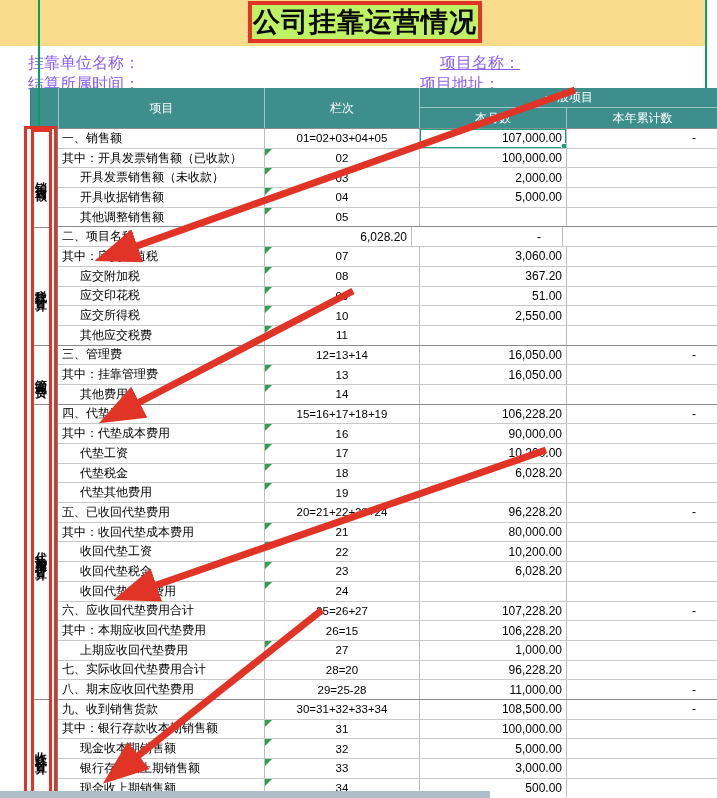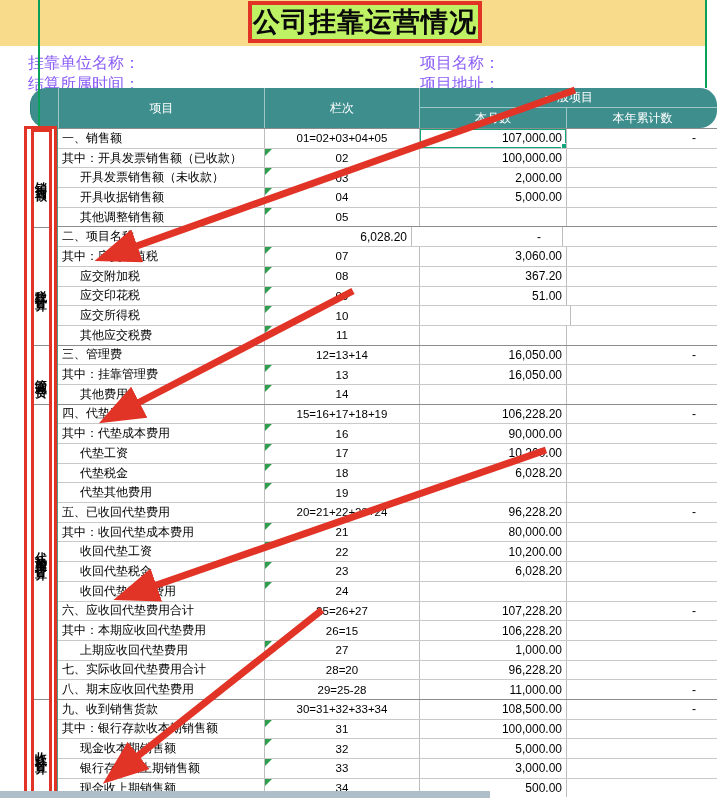--- a/index.html
+++ b/index.html
@@ -15,21 +15,20 @@
     display:flex;align-items:center;justify-content:center;
     font-size:27px;font-weight:900;letter-spacing:1px;color:#0a0a0a;
   }
   .info-label{position:absolute;font-size:16px;color:#8b5cf6;white-space:nowrap;}
   
   .tbl{position:absolute;left:30px;top:88px;width:687px;}
   .thead{
     display:grid;grid-template-columns:27px 206px 155px 147px 152px;grid-template-rows:20px 20px;
     background:#3f8e8e;color:#ffffff;font-size:12px;box-sizing:border-box;
     border-left:1px solid #2f7f7c;
-    border-radius:17px;
   }
   .th{display:flex;align-items:center;justify-content:center;box-sizing:border-box;}
   .th-cat{grid-column:1;grid-row:1/3;}
   .th-item{grid-column:2;grid-row:1/3;border-left:1px solid rgba(235,245,245,.55);}
   .th-col{grid-column:3;grid-row:1/3;border-left:1px solid rgba(235,245,245,.55);}
   .th-group{grid-column:4/6;grid-row:1;border-left:1px solid rgba(235,245,245,.55);border-bottom:1px solid rgba(235,245,245,.55);}
   .th-month{grid-column:4;grid-row:2;border-left:1px solid rgba(235,245,245,.55);}
   .th-year{grid-column:5;grid-row:2;border-left:1px solid rgba(235,245,245,.55);}
   .tbody{position:relative;margin-left:27px;width:660px;border-left:1px solid #4a9a86;}
   .row{display:flex;height:19.7px;box-sizing:border-box;border-top:1px solid #c9c9c9;}
@@ -62,21 +61,21 @@
 
 <div class="stage">
 
   <div class="banner"></div>
   <div class="title-box">
     <span>公司挂靠运营情况</span>
   </div>
 
   <div class="info-label" style="left:28px;top:53px;">挂靠单位名称：</div>
   <div class="info-label" style="left:28px;top:74px;">结算所属时间：</div>
-  <div class="info-label" style="left:420px;top:53px;">项目名称：</div>
+  <div class="info-label" style="left:440px;top:53px;text-decoration:underline;">项目名称：</div>
   <div class="info-label" style="left:420px;top:74px;">项目地址：</div>
 
   <div class="tbl">
     <div class="thead">
       <div class="th th-cat"></div>
       <div class="th th-item">项目</div>
       <div class="th th-col">栏次</div>
       <div class="th th-group">一般项目</div>
       <div class="th th-month">本月数</div>
       <div class="th th-year">本年累计数</div>
@@ -140,20 +139,21 @@
         </div>
         <div class="row">
           <div class="cell c-item ind">应交印花税</div>
           <div class="cell c-col">09<span class="tri"></span></div>
           <div class="cell c-month">51.00</div>
           <div class="cell c-year"></div>
         </div>
         <div class="row">
           <div class="cell c-item ind">应交所得税</div>
           <div class="cell c-col">10<span class="tri"></span></div>
+          <div class="cell c-month">2,550.00</div>
           <div class="cell c-year"></div>
         </div>
         <div class="row">
           <div class="cell c-item ind">其他应交税费</div>
           <div class="cell c-col">11<span class="tri"></span></div>
           <div class="cell c-month"></div>
           <div class="cell c-year"></div>
         </div>
         <div class="row sec">
           <div class="cell c-item">三、管理费</div>

